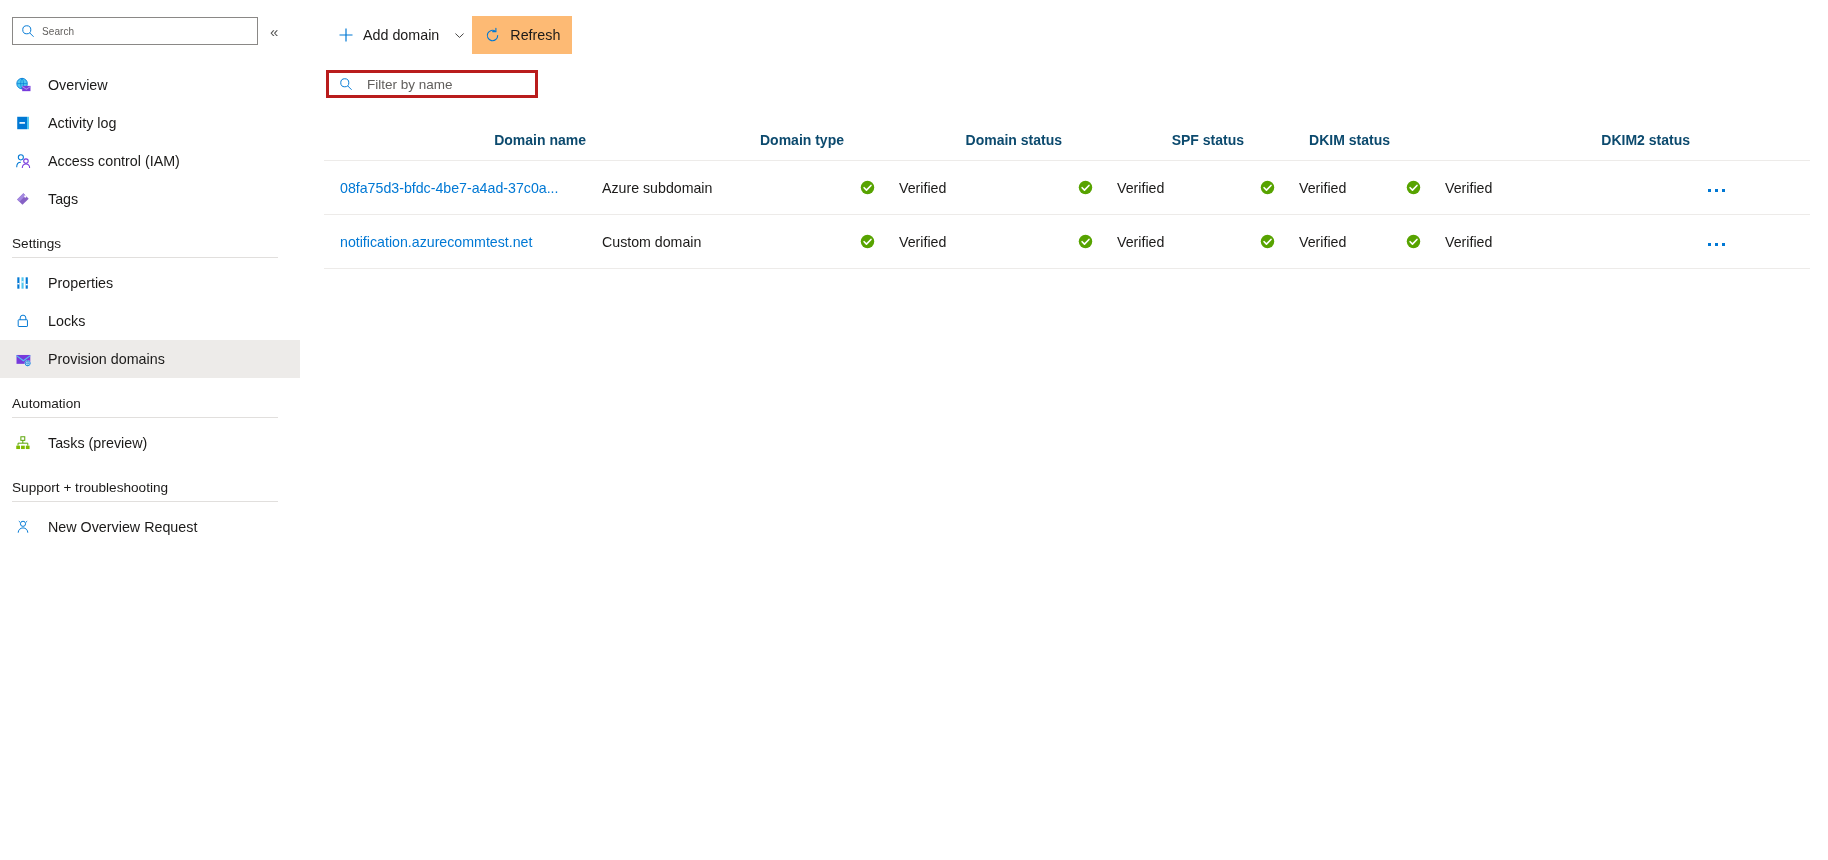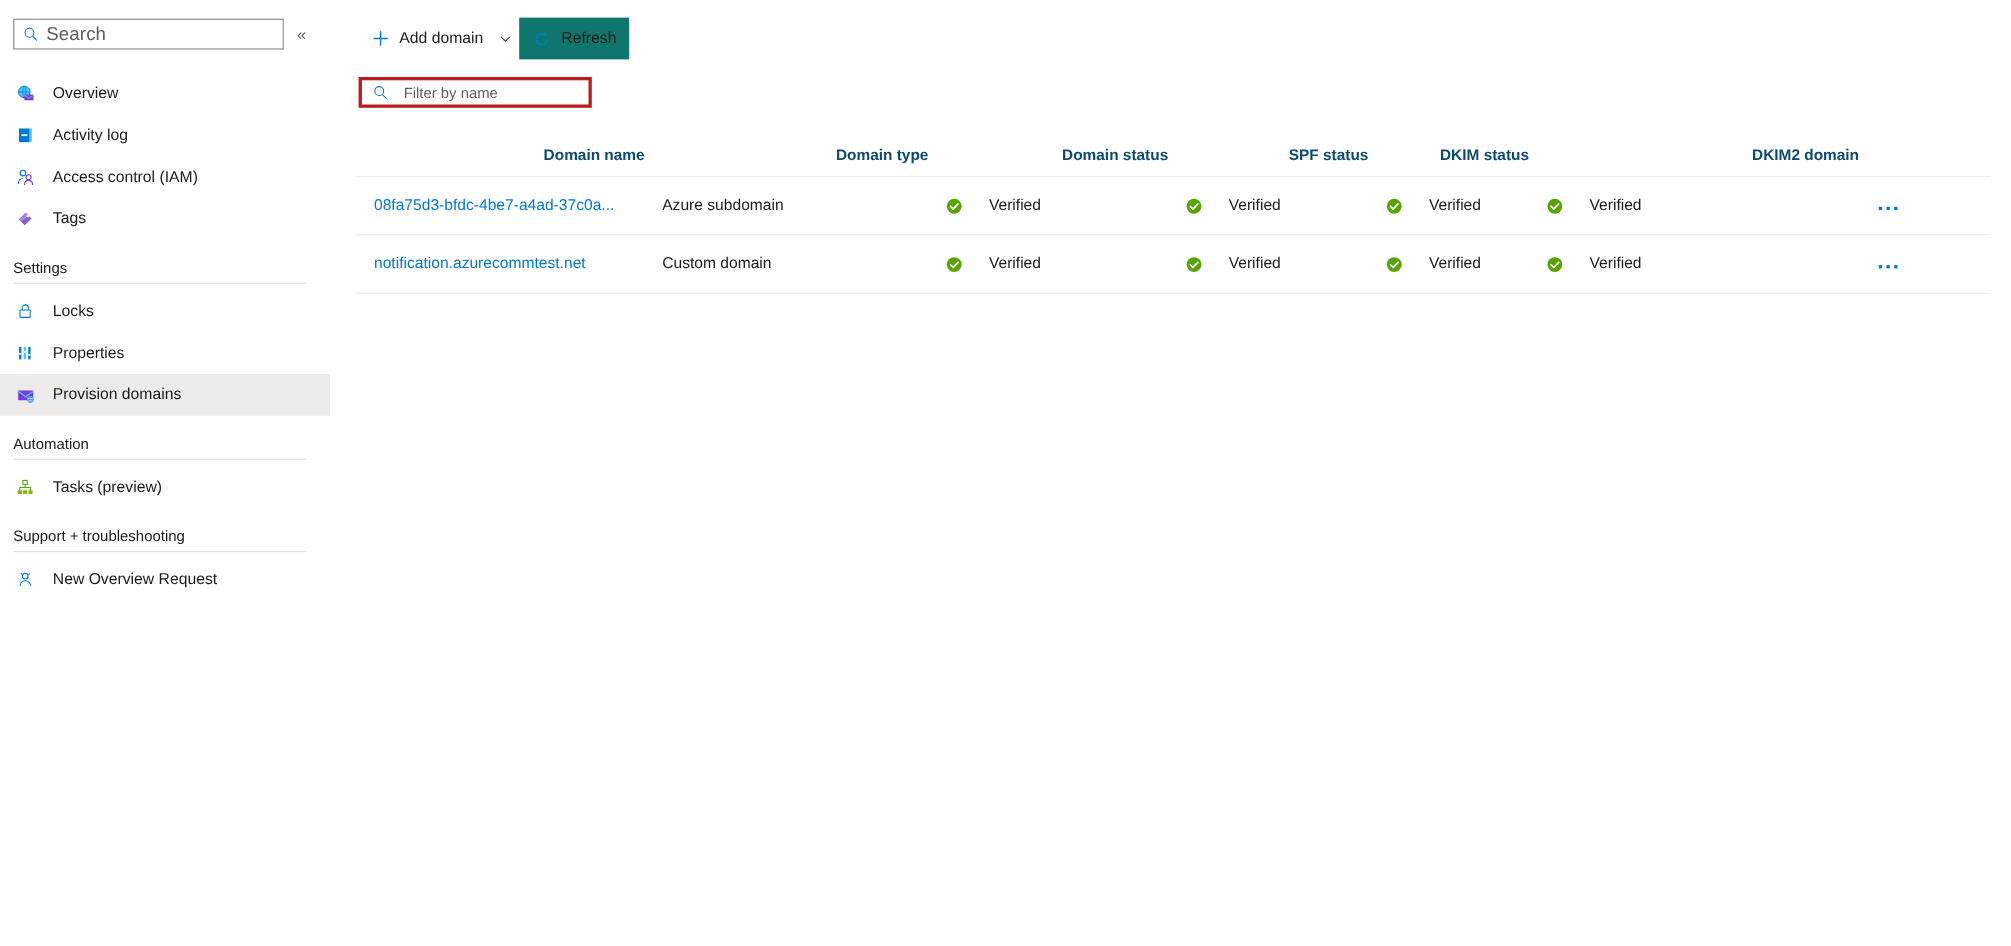--- a/index.html
+++ b/index.html
@@ -33,21 +33,21 @@
     width: 246px;
     height: 28px;
     border: 1px solid #8a8886;
     background: #fff;
     display: flex;
     align-items: center;
     padding-left: 8px;
     gap: 7px;
   }
   .search-box .ph {
-    font-size: 17px;
+    font-size: 10px;
     color: #605e5c;
     letter-spacing: .1px;
   }
   .collapse-btn {
     margin-left: 12px;
     color: #555;
     font-size: 15px;
     line-height: 1;
     cursor: pointer;
     user-select: none;
@@ -99,21 +99,21 @@
     height: 38px;
     padding: 0 12px;
     gap: 9px;
     font-size: 14.3px;
     color: #1b1a19;
     cursor: pointer;
     background: transparent;
     border: none;
     font-family: inherit;
   }
-  .tb-btn.hovered { background: #0f766e; }
+  .tb-btn.hovered { background: #fdba74; }
   .tb-chev {
     display: flex; align-items: center; height: 38px;
     padding: 0 6px 0 2px;
     cursor: pointer;
   }
 
   .filter-row { padding: 16px 0 0 26px; }
   .filter-box {
     width: 212px;
     height: 28px;
@@ -247,39 +247,39 @@
       </span>
       <span>Tags</span>
     </div>
 
     <div class="nav-group-title">Settings</div>
     <div class="nav-sep"></div>
 
     <div class="nav-item">
       <span class="icon">
         <svg width="16" height="16" viewBox="0 0 18 18">
-          <rect x="3.6" y="7.6" width="10.4" height="7.6" rx="0.6" fill="none" stroke="#0078d4" stroke-width="1.1"></rect>
-          <path d="M5.8 7.6V5.6a3.2 3.2 0 016.4 0v2" fill="none" stroke="#0078d4" stroke-width="1.1"></path>
-        </svg>
-      </span>
-      <span>Locks</span>
-    </div>
-
-    <div class="nav-item">
-      <span class="icon">
-        <svg width="16" height="16" viewBox="0 0 18 18">
           <rect x="2.6" y="2.6" width="2.4" height="12.8" fill="#0078d4"></rect>
           <rect x="7.3" y="2.6" width="2.4" height="12.8" fill="#50c7f0"></rect>
           <rect x="12" y="2.6" width="2.4" height="12.8" fill="#0078d4"></rect>
           <rect x="7.3" y="7" width="2.4" height="1.6" fill="#ffffff"></rect>
           <rect x="12" y="10" width="2.4" height="1.6" fill="#ffffff"></rect>
           <rect x="2.6" y="9" width="2.4" height="1.6" fill="#ffffff"></rect>
         </svg>
       </span>
       <span>Properties</span>
+    </div>
+
+    <div class="nav-item">
+      <span class="icon">
+        <svg width="16" height="16" viewBox="0 0 18 18">
+          <rect x="3.6" y="7.6" width="10.4" height="7.6" rx="0.6" fill="none" stroke="#0078d4" stroke-width="1.1"></rect>
+          <path d="M5.8 7.6V5.6a3.2 3.2 0 016.4 0v2" fill="none" stroke="#0078d4" stroke-width="1.1"></path>
+        </svg>
+      </span>
+      <span>Locks</span>
     </div>
 
     <div class="nav-item selected">
       <span class="icon">
         <svg width="17" height="17" viewBox="0 0 18 18">
           <path d="M1.6 4.2h14.6v9.4H1.6z" fill="#773adc"></path>
           <path d="M1.6 4.2l7.3 5.3 7.3-5.3v1.4L8.9 11 1.6 5.6z" fill="#50c7f0"></path>
           <circle cx="13.4" cy="13" r="3.2" fill="#ffffff"></circle>
           <circle cx="13.4" cy="13" r="2.7" fill="none" stroke="#0078d4" stroke-width=".9"></circle>
           <path d="M10.7 13h5.4M13.4 10.3c1 1.2 1 4.2 0 5.4M13.4 10.3c-1 1.2-1 4.2 0 5.4" fill="none" stroke="#0078d4" stroke-width=".6"></path>
@@ -364,21 +364,21 @@
             <col class="col-dkim2">
             <col class="col-actions">
         </colgroup>
         <thead>
           <tr>
             <th>Domain name</th>
             <th>Domain type</th>
             <th>Domain status</th>
             <th>SPF status</th>
             <th>DKIM status</th>
-            <th>DKIM2 domain</th>
+            <th>DKIM2 status</th>
             <th></th>
           </tr>
         </thead>
         <tbody>
 
           <tr>
             <td>
               <a class="domain-link" href="#">08fa75d3-bfdc-4be7-a4ad-37c0a...</a>
             </td>
             <td>Azure subdomain</td>

